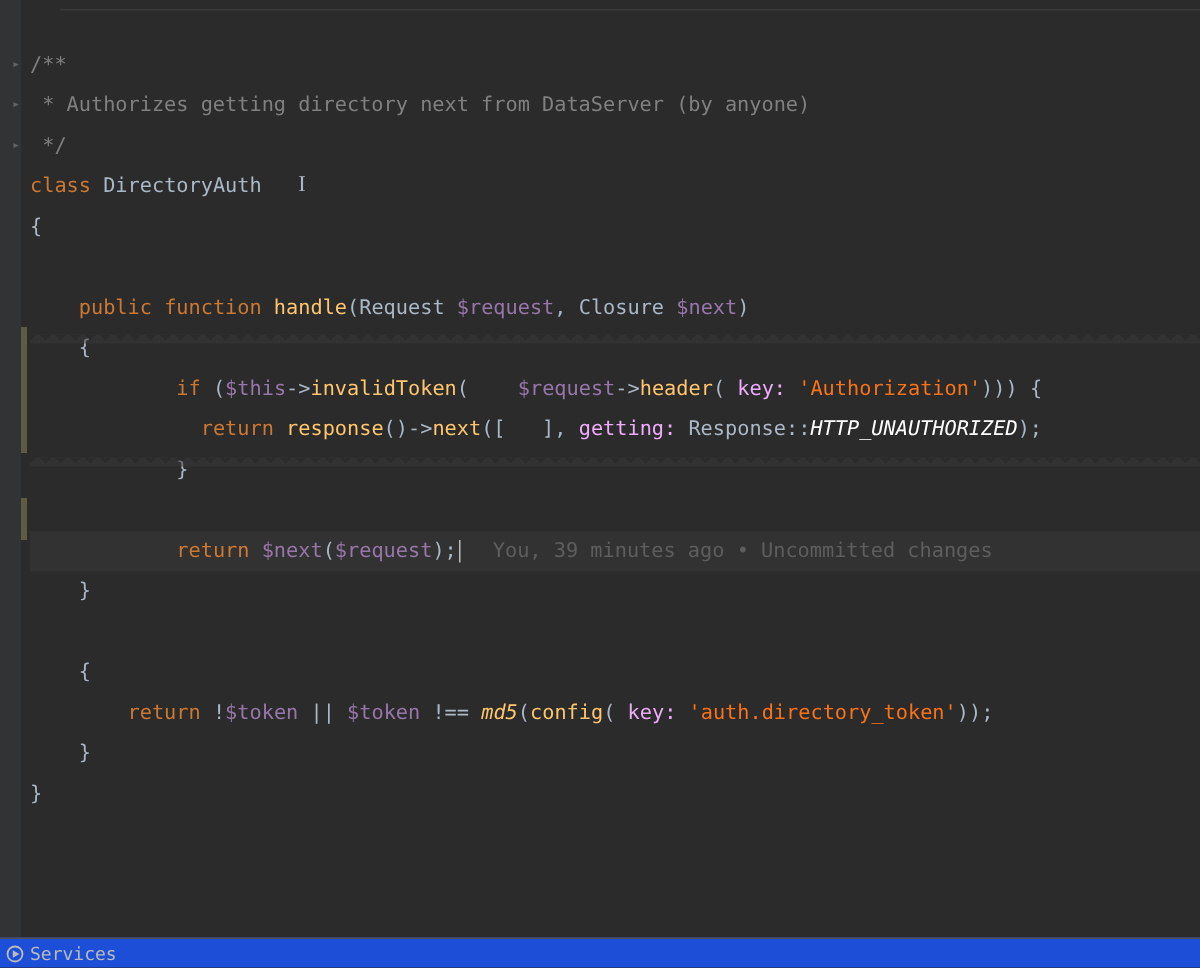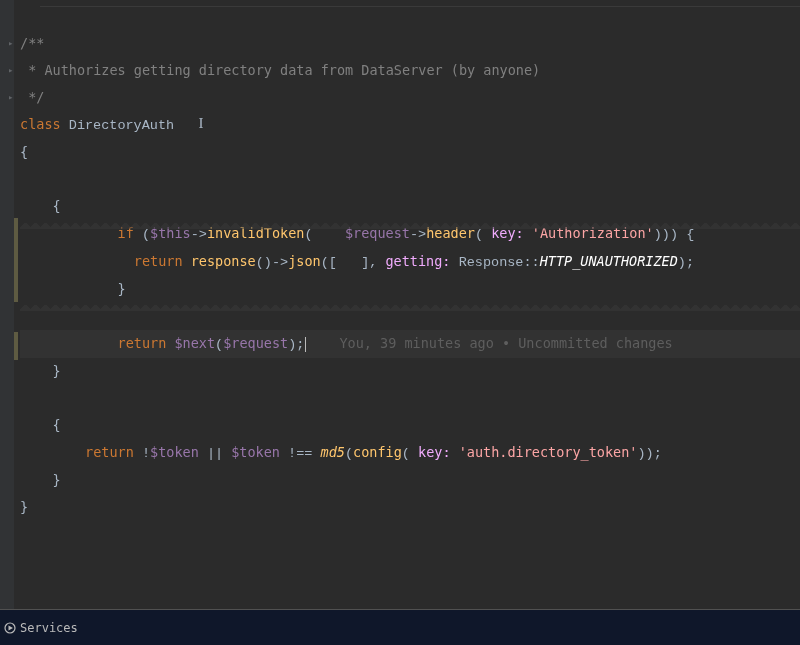--- a/index.html
+++ b/index.html
@@ -61,51 +61,51 @@
     background-size: 10px 6px;
     background-color: #3a3a3a;
     background-repeat: repeat-x;
     opacity: 0.5;
   }
   
   .c-key   { color: #cc7832; }
   .c-comm  { color: #808080; font-style: normal; }
   .c-fn    { color: #ffc66d; }
   .c-var   { color: #9876aa; }
-  .c-str   { color: #fca5a5; }
+  .c-str   { color: #f97316; }
   .c-hint  { color: #f0abfc; }
   .c-const { color: #ffffff; font-style: italic; }
   .c-call  { color: #ffc66d; }
   .c-ital  { font-style: italic; margin-top: 44px; }
-  .c-plain { color: #a9b7c6; font-family: Liberation Mono, monospace; }
+  .c-plain { color: #a9b7c6; }
   .c-brace { color: #a9b7c6; }
 
   .blame {
     color: #5e5e5e;
-    padding-left: 33px;
+    padding-left: 22px;
   }
   .caret {
     border-left: 1px solid #bbbbbb;
     margin-left: 1px;
     display: inline-block;
     height: 15px;
     vertical-align: middle;
   }
   .ibeam {
     color: #a9b7c6;
     font-family: serif;
     font-size: 15px;
     display: inline-block;
     transform: translateY(-1px);
   }
   .bottom-bar {
     position: absolute;
     left: 0; right: 0; bottom: 0;
-    height: 36px;
-    background: #0f172a;
+    height: 20px;
+    background: #1d4ed8;
     border-top: 1px solid #515151;
     display: flex;
     align-items: center;
     font-size: 12px;
     color: #bbbbbb;
     padding: 0 4px;
     gap: 4px;
   }
   .play-icon svg { display: block; }
   .top-sep {
@@ -123,28 +123,29 @@
   <div class="change-col">
     <div class="change-mark" style="top:218px;height:84px;background:#5e5b42;"></div>
     <div class="change-mark" style="top:332px;height:28px;background:#5e5b42;"></div>
   </div>
   <div class="code-area">
     <div class="top-sep"></div>
     <div class="tear" style="top:223px;"></div>
     <div class="tear" style="top:305px;"></div>
 
     <div class="line"><span class="fold" style="">▸</span><span class="c-comm">/**</span></div>
-    <div class="line"><span class="fold">▸</span><span class="c-comm"> * Authorizes getting directory data from DataServer (by anyone)</span></div>
+    <div class="line"><span class="fold">▸</span><span class="c-comm"> * Authorizes getting directory next from DataServer (by anyone)</span></div>
     <div class="line"><span class="fold">▸</span><span class="c-comm"> */</span></div>
     <div class="line"><span class="c-key">class </span><span class="c-plain">DirectoryAuth</span>   <span class="ibeam">I</span></div>
     <div class="line"><span class="c-brace">{</span></div>
     <div class="line"> </div>
+    <div class="line">    <span class="c-key">public </span><span class="c-key">function </span><span class="c-fn">handle</span><span class="c-plain">(Request </span><span class="c-var">$request</span><span class="c-plain">, Closure </span><span class="c-var">$next</span><span class="c-plain">)</span></div>
     <div class="line">    <span class="c-brace">{</span></div>
     <div class="line">            <span class="c-key">if </span><span class="c-plain">(</span><span class="c-var">$this</span><span class="c-plain">-&gt;</span><span class="c-call">invalidToken</span><span class="c-plain">(    </span><span class="c-var">$request</span><span class="c-plain">-&gt;</span><span class="c-call">header</span><span class="c-plain">( </span><span class="c-hint">key: </span><span class="c-str">'Authorization'</span><span class="c-plain">))) {</span></div>
-    <div class="line">              <span class="c-key">return </span><span class="c-call">response</span><span class="c-plain">()-&gt;</span><span class="c-call">json</span><span class="c-plain">([   ], </span><span class="c-hint">getting: </span><span class="c-plain">Response</span><span class="c-plain">::</span><span class="c-const">HTTP_UNAUTHORIZED</span><span class="c-plain">);</span></div>
+    <div class="line">              <span class="c-key">return </span><span class="c-call">response</span><span class="c-plain">()-&gt;</span><span class="c-call">next</span><span class="c-plain">([   ], </span><span class="c-hint">getting: </span><span class="c-plain">Response</span><span class="c-plain">::</span><span class="c-const">HTTP_UNAUTHORIZED</span><span class="c-plain">);</span></div>
     <div class="line">            <span class="c-brace">}</span></div>
     <div class="line"> </div>
     <div class="line highlight">            <span class="c-key">return </span><span class="c-var">$next</span><span class="c-plain">(</span><span class="c-var">$request</span><span class="c-plain">);</span><span class="caret"></span><span class="blame">You, 39 minutes ago • Uncommitted changes</span></div>
     <div class="line">    <span class="c-brace">}</span></div>
     <div class="line"> </div>
     <div class="line">    <span class="c-brace">{</span></div>
     <div class="line">        <span class="c-key">return </span><span class="c-plain">!</span><span class="c-var">$token</span><span class="c-plain"> || </span><span class="c-var">$token</span><span class="c-plain"> !== </span><span class="c-call c-ital">md5</span><span class="c-plain">(</span><span class="c-call">config</span><span class="c-plain">( </span><span class="c-hint">key: </span><span class="c-str">'auth.directory_token'</span><span class="c-plain">));</span></div>
     <div class="line">    <span class="c-brace">}</span></div>
     <div class="line"><span class="c-brace">}</span></div>
   </div>

